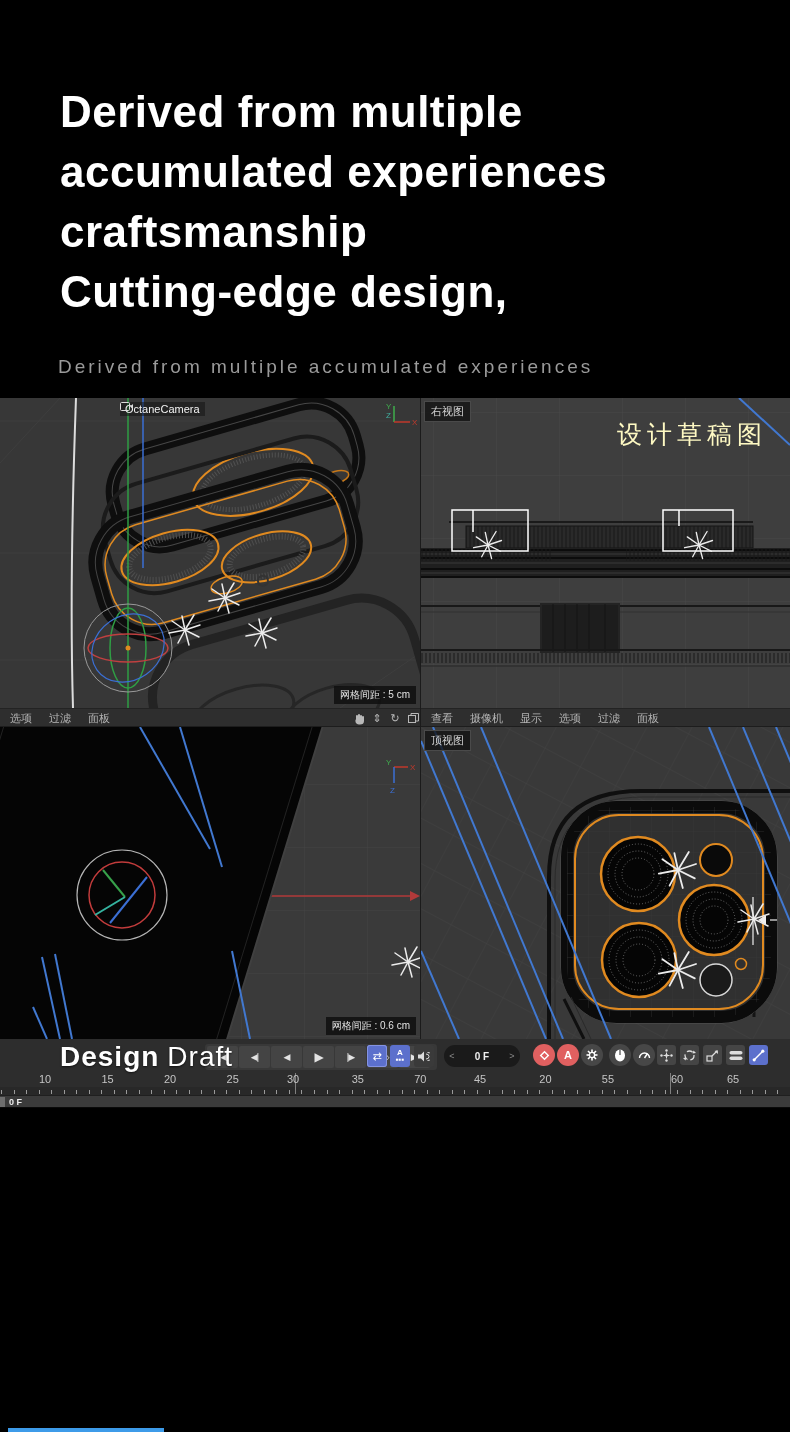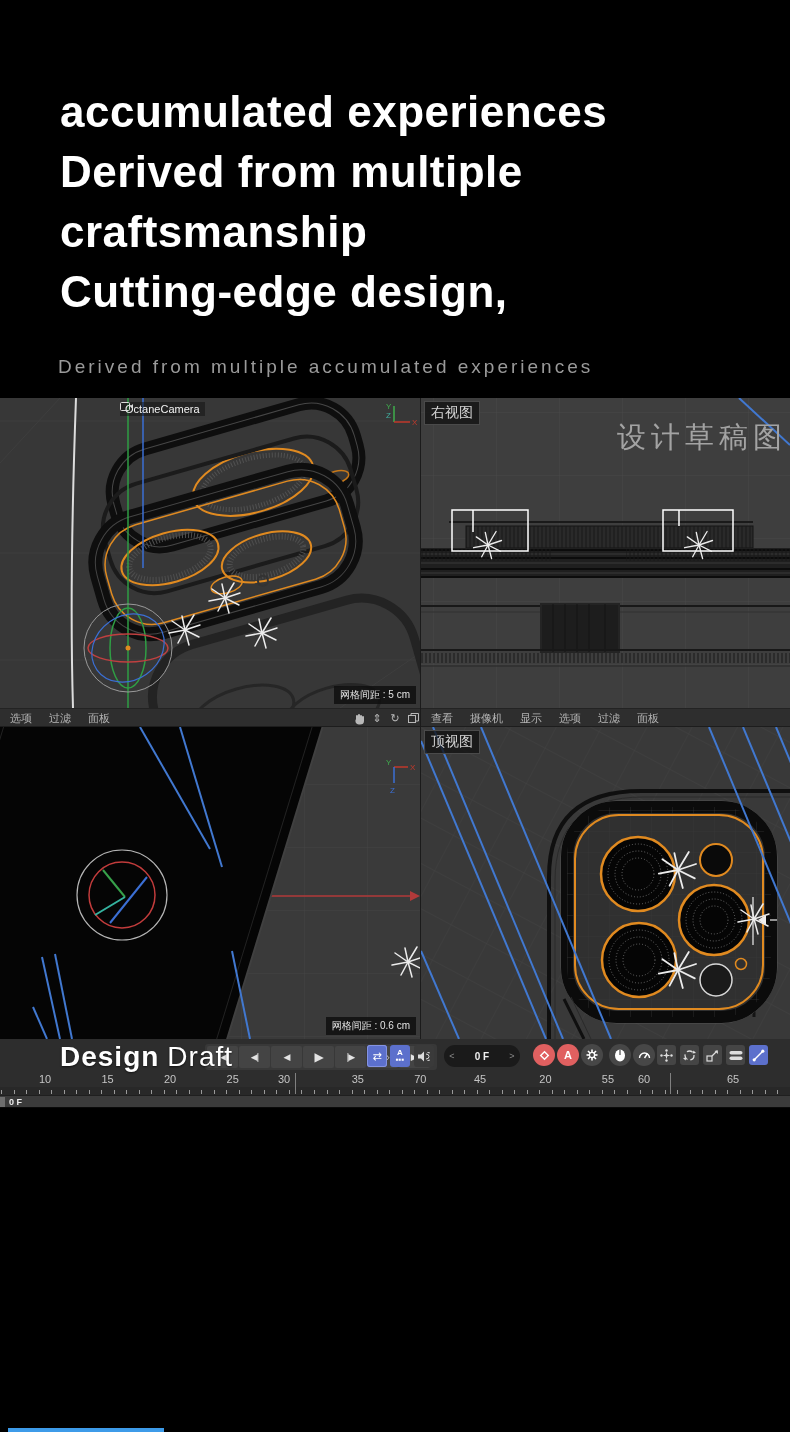--- a/index.html
+++ b/index.html
@@ -17,27 +17,27 @@
   
   .editor{position:absolute;left:0;top:398px;width:790px;height:710px;background:#2d2d2d;}
   .vp{position:absolute;overflow:hidden;background:#393939;}
   .vp svg{position:absolute;left:0;top:0;}
   #vp1{left:0;top:0;width:420px;height:310px;}
   #vp2{left:421px;top:0;width:369px;height:310px;}
   #vp3{left:0;top:329px;width:420px;height:312px;}
   #vp4{left:421px;top:329px;width:369px;height:312px;}
   .vp-sep-v{position:absolute;left:420px;top:0;width:1px;height:641px;background:#1b1b1b;}
 
-  .vp-label{position:absolute;background:rgba(18,18,18,.78);color:#d6d6d6;font-size:14px;
+  .vp-label{position:absolute;background:rgba(18,18,18,.78);color:#d6d6d6;font-size:11px;
             padding:2px 6px;border:1px solid #4a4a4a;}
   .cam-label{position:absolute;left:120px;top:4px;color:#f2f2f2;font-size:11px;display:flex;
              align-items:center;gap:4px;background:rgba(20,20,20,.55);padding:1px 5px;}
   .grid-tag{position:absolute;right:4px;bottom:4px;background:rgba(15,15,15,.85);color:#e2e2e2;
             font-size:10px;padding:2px 6px;}
-  .watermark{position:absolute;left:196px;top:20px;color:#a3a3a3;font-size:29px;font-weight:500;
+  .watermark{position:absolute;left:196px;top:20px;color:#fef9c3;font-size:25px;font-weight:500;
              letter-spacing:5px;}
   .axis-gizmo{position:absolute;}
 
   
   .menubar{position:absolute;left:0;top:310px;width:790px;height:19px;background:#2e2e2e;
            border-top:1px solid #232323;border-bottom:1px solid #1d1d1d;padding-left:12px;}
   .menu-half{position:absolute;top:0;height:19px;display:flex;align-items:center;}
   #menubar-left{left:10px;}
   #menubar-right{left:431px;justify-content:space-between;}
   .menu-item{color:#b4b4b4;font-size:11px;margin-right:17px;cursor:default;}
@@ -87,22 +87,22 @@
   .footer{position:absolute;left:0;top:1108px;width:790px;height:324px;background:#000;}
   .footer-bar{position:absolute;left:8px;top:320px;width:156px;height:4px;background:#3d9be9;}
 </style>
 </head>
 <body>
 
 <div class="stage">
 
   <div class="hero">
     <div class="hero-title">
+      <div>Derived from multiple</div>
       <div>accumulated experiences</div>
-      <div>Derived from multiple</div>
       <div>craftsmanship</div>
       <div>Cutting-edge design,</div>
     </div>
     <div class="hero-sub">Derived from multiple accumulated experiences</div>
   </div>
 
   <div class="editor">
 
     <div class="vp" id="vp1">
       <svg width="420" height="310" viewBox="0 0 420 310">
@@ -508,27 +508,27 @@
           <circle cx="2.2" cy="10.8" r="1.6" fill="#fff"></circle>
             <circle cx="10.8" cy="2.2" r="1.6" fill="#fff"></circle>
         </svg>
       </div>
 
       <div id="ruler">
           <span class="ruler-num" style="left: 45px;">10</span>
           <span class="ruler-num" style="left: 107.55px;">15</span>
           <span class="ruler-num" style="left: 170.1px;">20</span>
           <span class="ruler-num" style="left: 232.65px;">25</span>
-          <span class="ruler-num" style="left: 284px;">30</span>
+          <span class="ruler-num" style="left: 293px;">30</span>
           <span class="ruler-num" style="left: 357.75px;">35</span>
           <span class="ruler-num" style="left: 420.3px;">70</span>
           <span class="ruler-num" style="left: 480px;">45</span>
           <span class="ruler-num" style="left: 545.4px;">20</span>
           <span class="ruler-num" style="left: 607.95px;">55</span>
-          <span class="ruler-num" style="left: 644px; text-align: right;">60</span>
+          <span class="ruler-num" style="left: 677px; text-align: right;">60</span>
           <span class="ruler-num" style="left: 733.05px;">65</span>
         </div>
       <div class="sec-mark" style="left:295px;"></div>
       <div class="sec-mark" style="left:670px;"></div>
 
       <div class="tick-row">
           <div class="ticks"></div>
         </div>
 
       <div class="range-strip">

